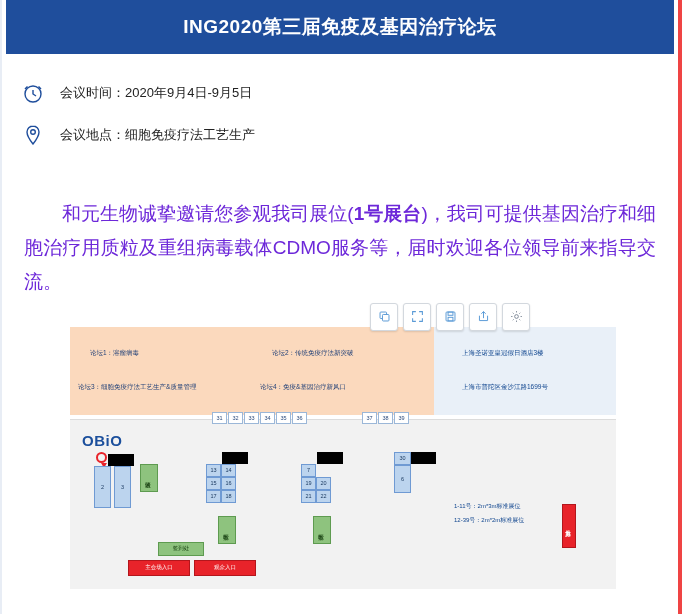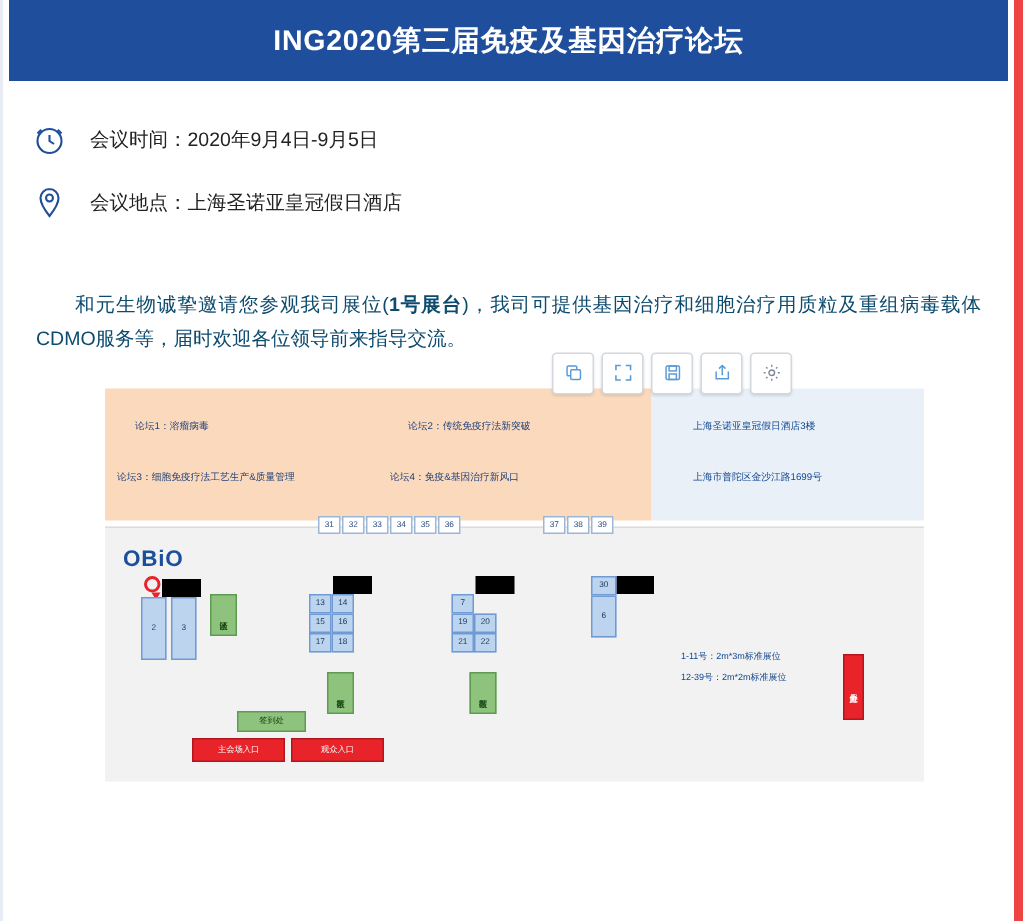--- a/index.html
+++ b/index.html
@@ -13,21 +13,21 @@
     font-family: "Liberation Sans", sans-serif;
     color: #333;
     overflow: hidden;
   }
   .page {
     position: relative;
     width: 682px;
     height: 614px;
     box-sizing: border-box;
     border-left: 2px solid #e8edf5;
-    border-right: 6px solid #ef4444;
+    border-right: 4px solid #ef4444;
     background: #fff;
   }
   
   .banner {
     background: #1f4e9c;
     height: 54px;
     display: flex;
     align-items: center;
     justify-content: center;
     margin: 0 4px;
@@ -72,23 +72,23 @@
   .booth-tag {
     display: inline-block;
     background: #1f4e9c;
     color: #ffffff;
     font-size: 15px;
     padding: 11px 18px 11px 16px;
     letter-spacing: 0.5px;
   }
   
   .para {
-    font-size: 13px;
+    font-size: 19px;
     line-height: 1.8;
-    color: #0c4a6e;
+    color: #6d28d9;
     padding: 16px 22px 0 22px;
     text-indent: 2em;
     text-align: justify;
   }
   .para b {
     font-weight: bold;
   }
   
   .image-area {
     position: relative;
@@ -262,21 +262,21 @@
       </span>
       <span class="info-text">会议时间：2020年9月4日-9月5日</span>
     </div>
     <div class="info-row">
       <span class="info-icon">
         <svg width="24" height="24" viewBox="0 0 24 24" fill="none" stroke="#1f4e9c" stroke-width="1.4">
           <path d="M12 3 C8.7 3 6 5.7 6 9 C6 13.5 12 21 12 21 C12 21 18 13.5 18 9 C18 5.7 15.3 3 12 3 Z"></path>
           <circle cx="12" cy="9" r="2.3"></circle>
         </svg>
       </span>
-      <span class="info-text">会议地点：上海圣诺亚皇冠假日酒店</span>
+      <span class="info-text">会议地点：细胞免疫疗法工艺生产</span>
     </div>
   </div>
 
 
   <p class="para"><span>和元生物诚挚邀请您参观我司展位(</span><b>1号展台</b><span>)，我司可提供基因治疗和细胞治疗用质粒及重组病毒载体CDMO服务等，届时欢迎各位领导前来指导交流。</span></p>
 
   <div class="image-area">
 
     <div class="img-toolbar">
       <div class="tb-btn">

